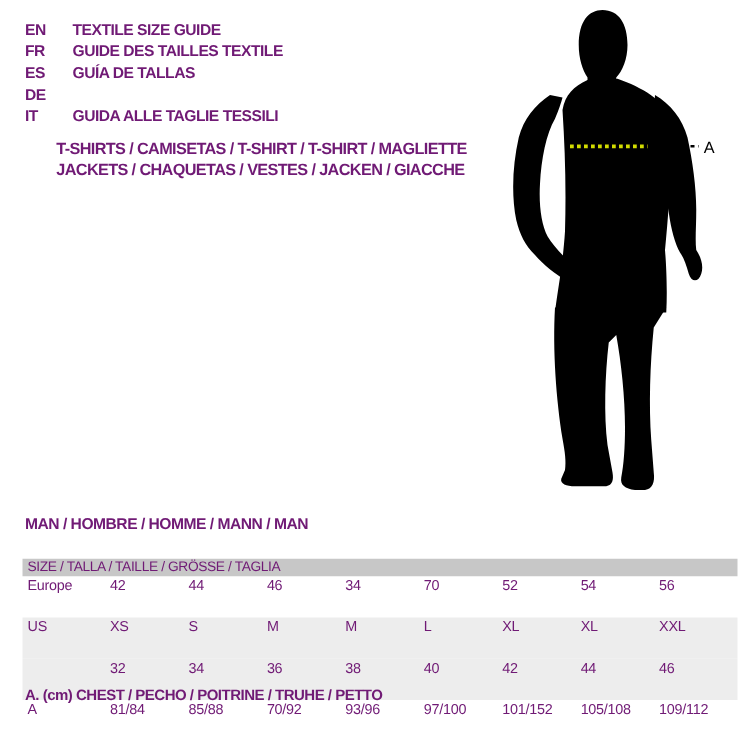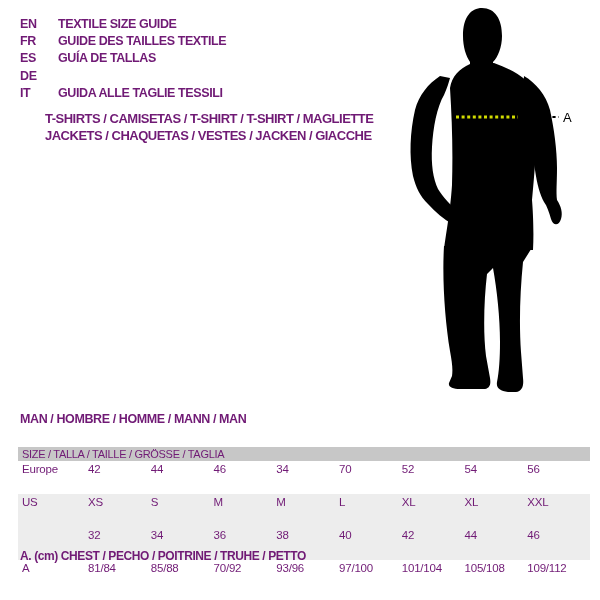--- a/index.html
+++ b/index.html
@@ -121,21 +121,21 @@
       <div class="tcell">46</div>
     </div>
 
     <div class="trow">
       <div class="tlabel">A</div>
       <div class="tcell">81/84</div>
       <div class="tcell">85/88</div>
       <div class="tcell">70/92</div>
       <div class="tcell">93/96</div>
       <div class="tcell">97/100</div>
-      <div class="tcell">101/104</div>
+      <div class="tcell">101/152</div>
       <div class="tcell">105/108</div>
       <div class="tcell">109/112</div>
     </div>
   </div>
 
   <div class="footnote">A. (cm) CHEST / PECHO / POITRINE / TRUHE / PETTO</div>
 
 </div>
 
 </body></html>

